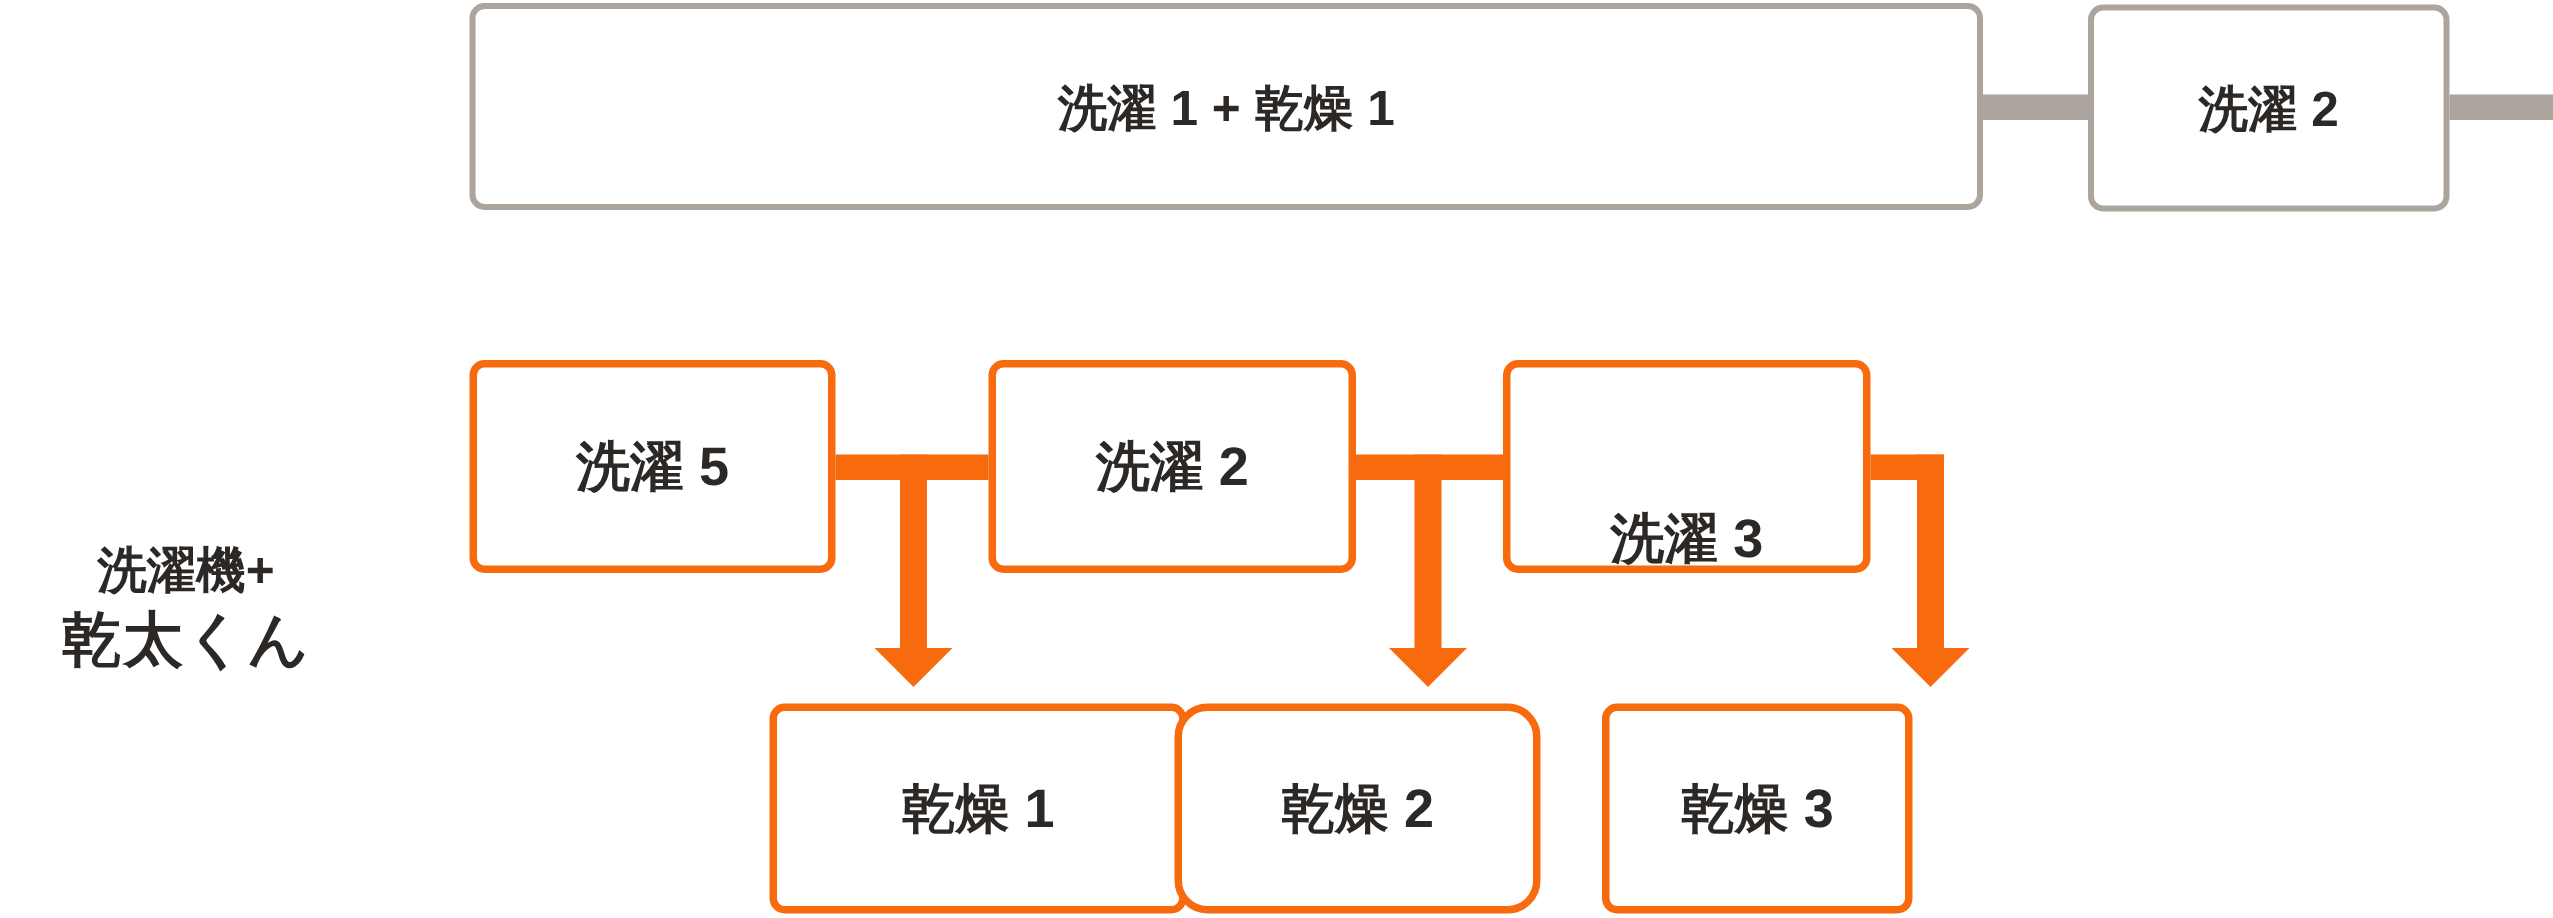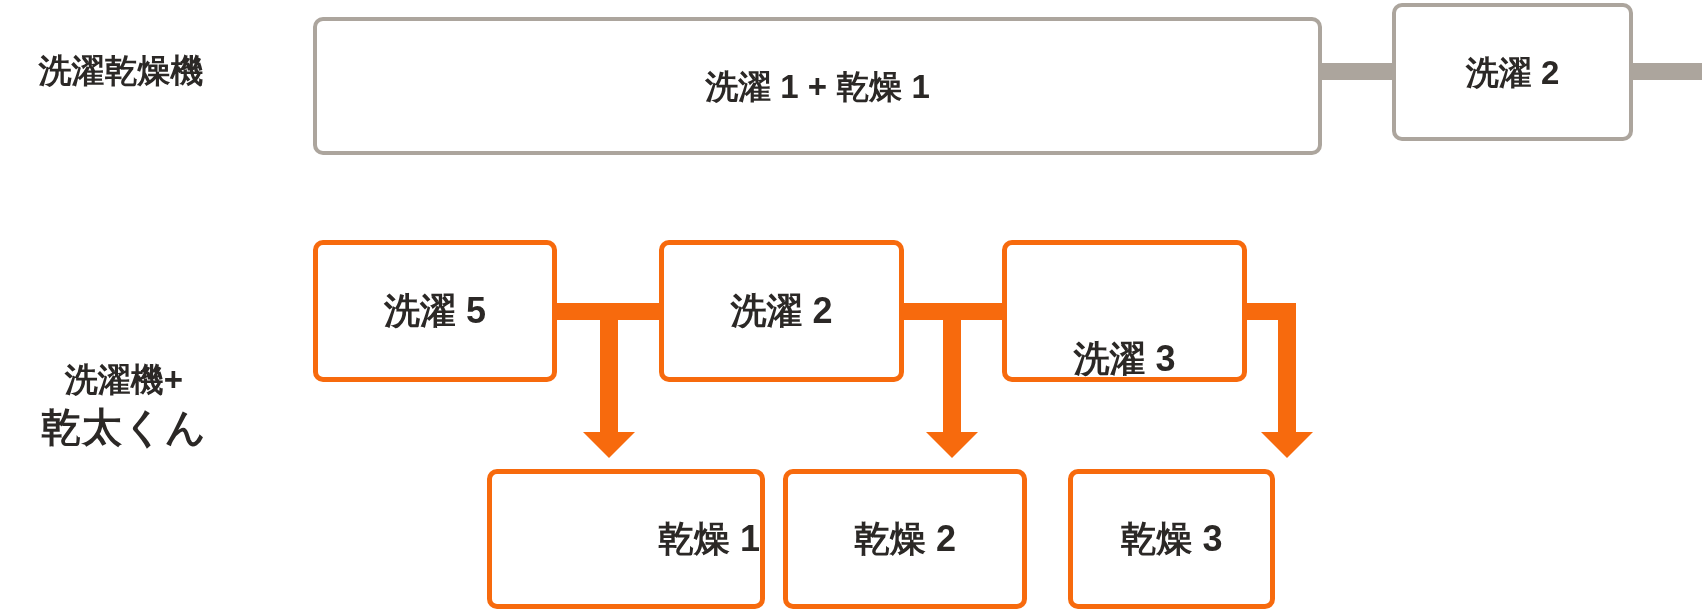--- a/index.html
+++ b/index.html
@@ -50,48 +50,47 @@
     text-align: center;
     line-height: 1;
     white-space: nowrap;
   }
   .rlabel-top { left: 21px; top: 54px; width: 200px; font-size: 33px; }
   .rlabel-bottom { left: 0px; top: 363px; width: 248px; }
   .rlabel-bottom .line1 { font-size: 33px; margin-bottom: 11px; }
   .rlabel-bottom .line2 { font-size: 40px; letter-spacing: 1px; }
 
   
-  .gbox-1 { left: 313px; top: 17px;  width: 1009px; height: 138px; }
+  .gbox-1 { left: 313px; top: 2px;  width: 1009px; height: 138px; }
   .gconn-1 { left: 1322px; top: 63px; width: 70px; height: 17px; }
   .gbox-2 { left: 1392px; top: 3px; width: 241px; height: 138px; }
   .gconn-2 { left: 1633px; top: 63px; width: 69px; height: 17px; }
 
   
   .wash-1 { left: 313px;  top: 240px; width: 244px; height: 142px; }
   .wash-2 { left: 659px;  top: 240px; width: 245px; height: 142px; }
   .wash-3 { left: 1002px; top: 240px; width: 245px; height: 142px; align-items: flex-end; }
   .oconn-1 { left: 557px;  top: 303px; width: 102px; height: 17px; }
   .oconn-2 { left: 904px;  top: 303px; width: 98px;  height: 17px; }
   .oconn-3 { left: 1247px; top: 303px; width: 49px;  height: 17px; }
   .shaft-1 { left: 600px;  top: 303px; width: 18px; height: 130px; }
   .shaft-2 { left: 943px;  top: 303px; width: 18px; height: 130px; }
   .shaft-3 { left: 1278px; top: 303px; width: 18px; height: 130px; }
   .ahead-1 { left: 583px;  top: 432px; }
   .ahead-2 { left: 926px;  top: 432px; }
   .ahead-3 { left: 1261px; top: 432px; }
-  .dry-1 { left: 487px;  top: 469px; width: 278px; height: 140px; justify-content: flex-end; }
-  .dry-2 { left: 783px;  top: 469px; width: 244px; height: 140px; }
+  .dry-1 { left: 513px;  top: 469px; width: 278px; height: 140px; }
+  .dry-2 { left: 783px;  top: 469px; width: 244px; height: 140px; border-radius: 22px; }
   .dry-3 { left: 1068px; top: 469px; width: 207px; height: 140px; }
 </style>
 </head>
 <body>
 
 <div class="canvas">
 
-  <div class="rlabel rlabel-top">洗濯乾燥機</div>
 
   <div class="box gbox gbox-1">
     <span>洗濯 1 + 乾燥 1</span>
   </div>
 
   <div class="conn gconn gconn-1"></div>
 
   <div class="box gbox gbox-2">
     <span>洗濯 2</span>
   </div>

